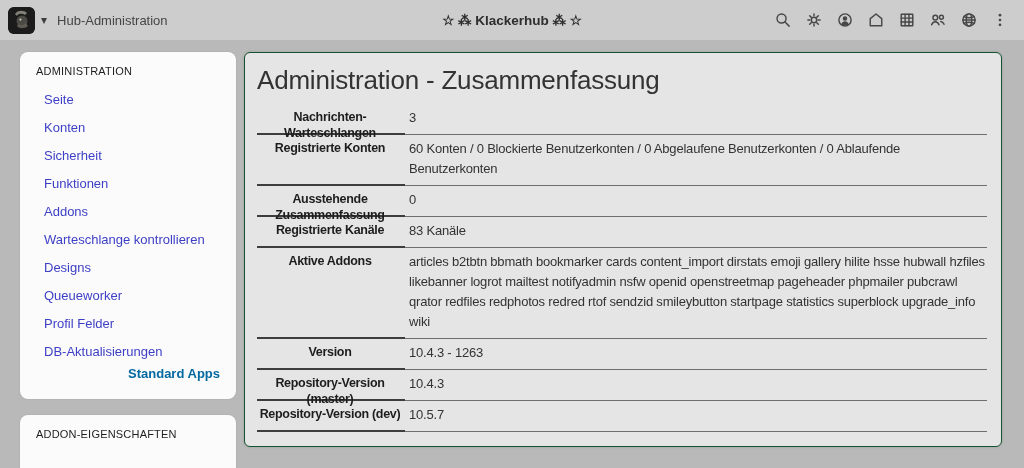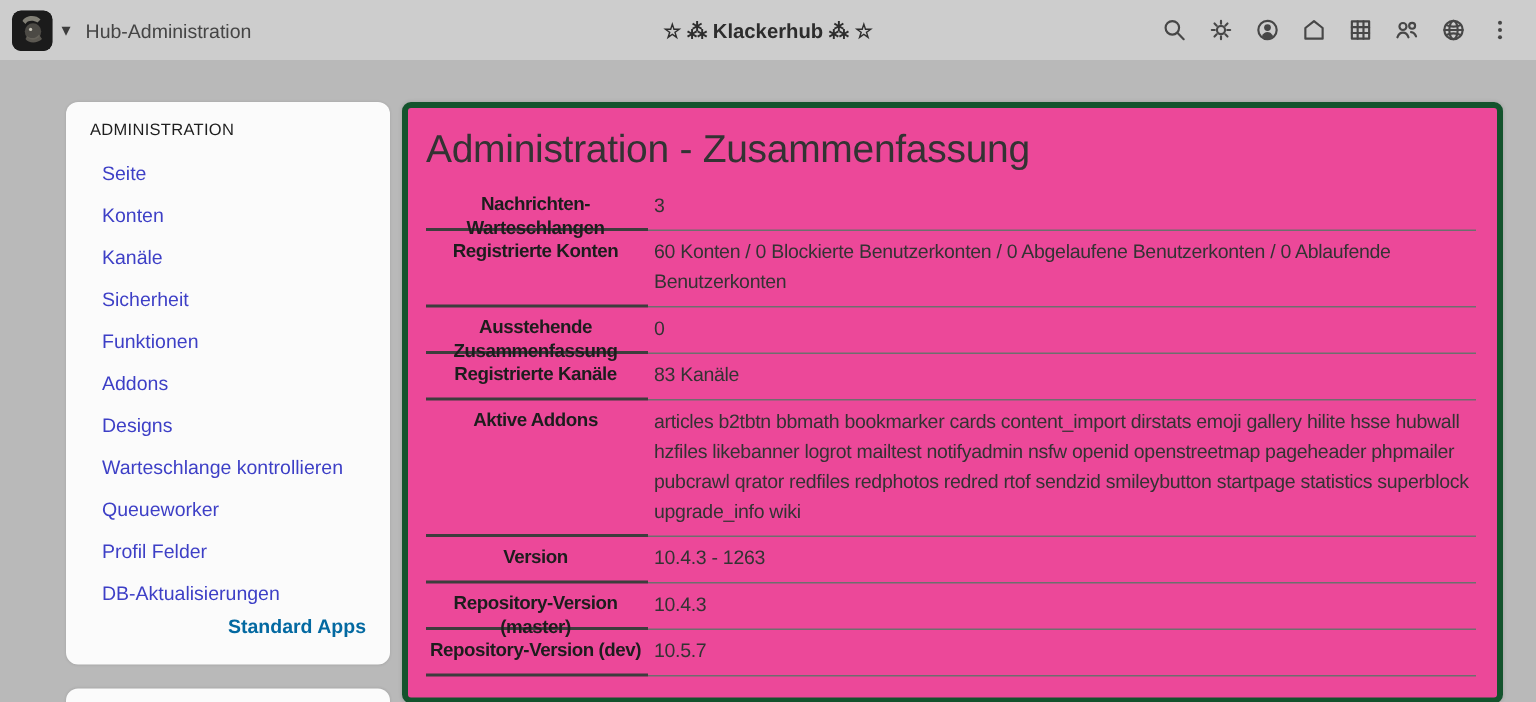--- a/index.html
+++ b/index.html
@@ -39,23 +39,22 @@
   }
   .nav-icon svg { width:18px; height:18px; }
   .ic { stroke:#474747; fill:none; stroke-width:1.6; stroke-linecap:round; stroke-linejoin:round; }
   .icf { fill:#474747; stroke:none; }
 
   
   .page {
     display:flex;
     align-items:flex-start;
     gap:8px;
-    padding:28px 22px 0 20px;
+    padding:12px 22px 0 20px;
     height:428px;
-    margin-left:24px;
   }
   .sidebar { width:216px; flex:0 0 216px; }
   .side-card {
     background:#fbfbfb;
     border-radius:8px;
     padding:13px 16px 10px 16px;
     margin-bottom:16px;
     box-shadow:0 0 2px rgba(0,0,0,.12);
   }
   .side-card.cut { min-height:140px; }
@@ -70,22 +69,22 @@
     margin:0 0 13px 8px;
     cursor:pointer;
   }
   .side-link.emph {
     font-weight:bold; color:#0369a1; margin-top:-6px; margin-bottom:8px;text-align:right;
   }
 
   
   .main-card {
     flex:1;
-    background:#ec4899;
-    border:4px solid #14532d;
+    background:#e5e5e5;
+    border:1px solid #14532d;
     border-radius:6px;
     padding:8px 14px 14px 12px;
     box-shadow:0 0 3px rgba(0,0,0,.15);
   }
   h1.page-title {
     font-size:26px; font-weight:400; color:#333;
     margin:4px 0 8px 0; letter-spacing:-0.2px;
   }
   table.summary { width:100%; border-collapse:separate; border-spacing:0; table-layout:fixed; }
   table.summary th {
@@ -198,26 +197,25 @@
 </header>
 
 <div class="page">
 
   <aside class="sidebar">
 
     <div class="side-card">
       <div class="side-head">ADMINISTRATION</div>
       <a class="side-link">Seite</a>
       <a class="side-link">Konten</a>
-      <a class="side-link">Kanäle</a>
       <a class="side-link">Sicherheit</a>
       <a class="side-link">Funktionen</a>
       <a class="side-link">Addons</a>
+      <a class="side-link">Warteschlange kontrollieren</a>
       <a class="side-link">Designs</a>
-      <a class="side-link">Warteschlange kontrollieren</a>
       <a class="side-link">Queueworker</a>
       <a class="side-link">Profil Felder</a>
       <a class="side-link">DB-Aktualisierungen</a>
       <a class="side-link emph">Standard Apps</a>
     </div>
 
     <div class="side-card cut">
       <div class="side-head">ADDON-EIGENSCHAFTEN</div>
 
     </div>

